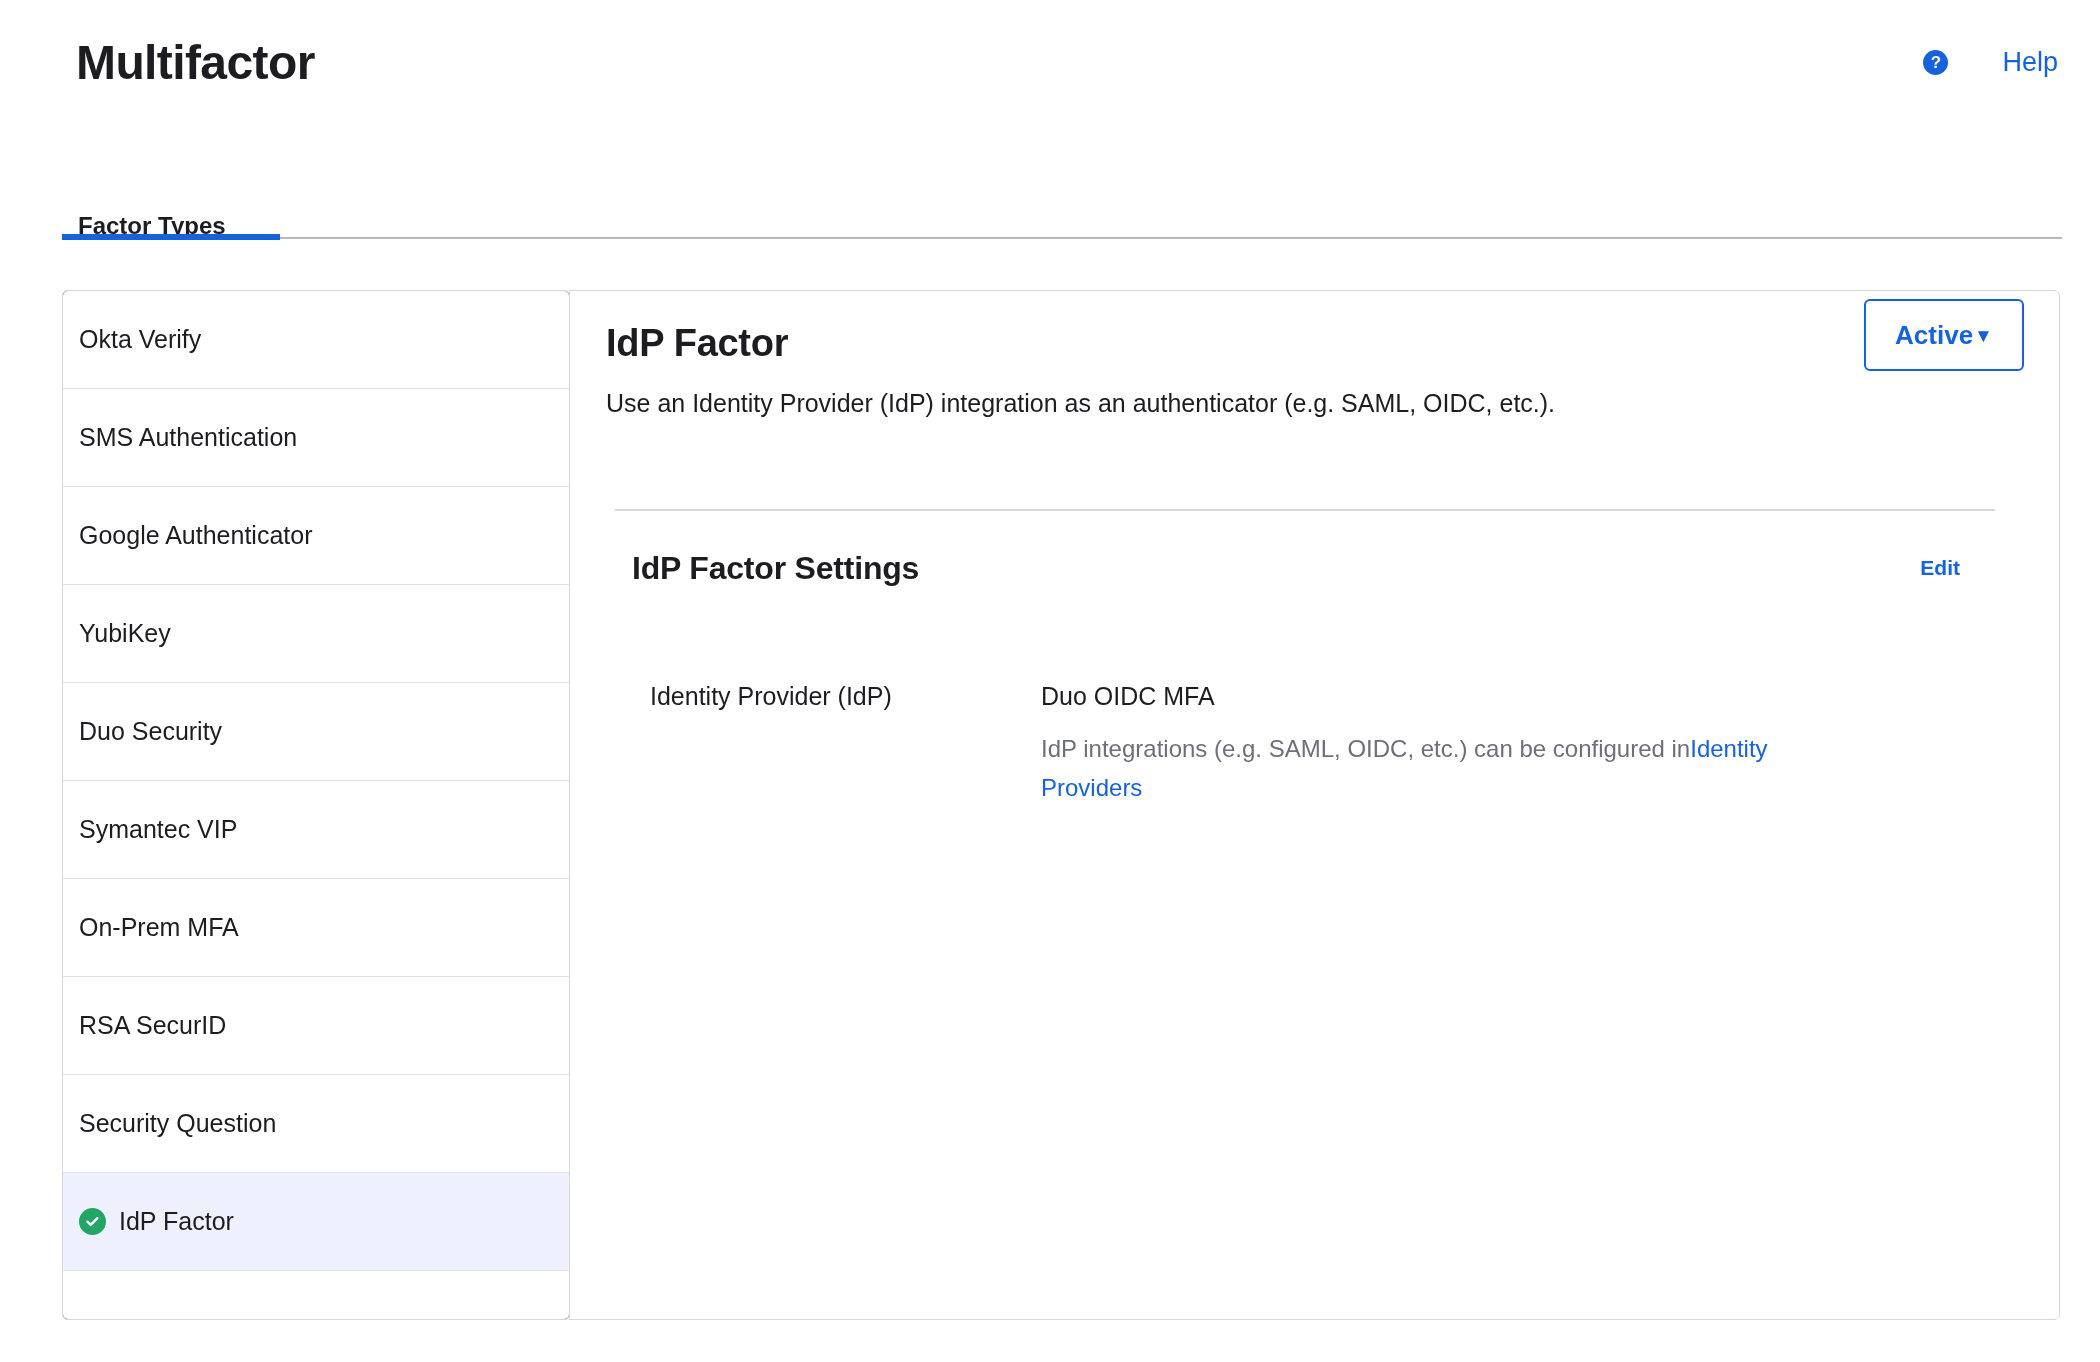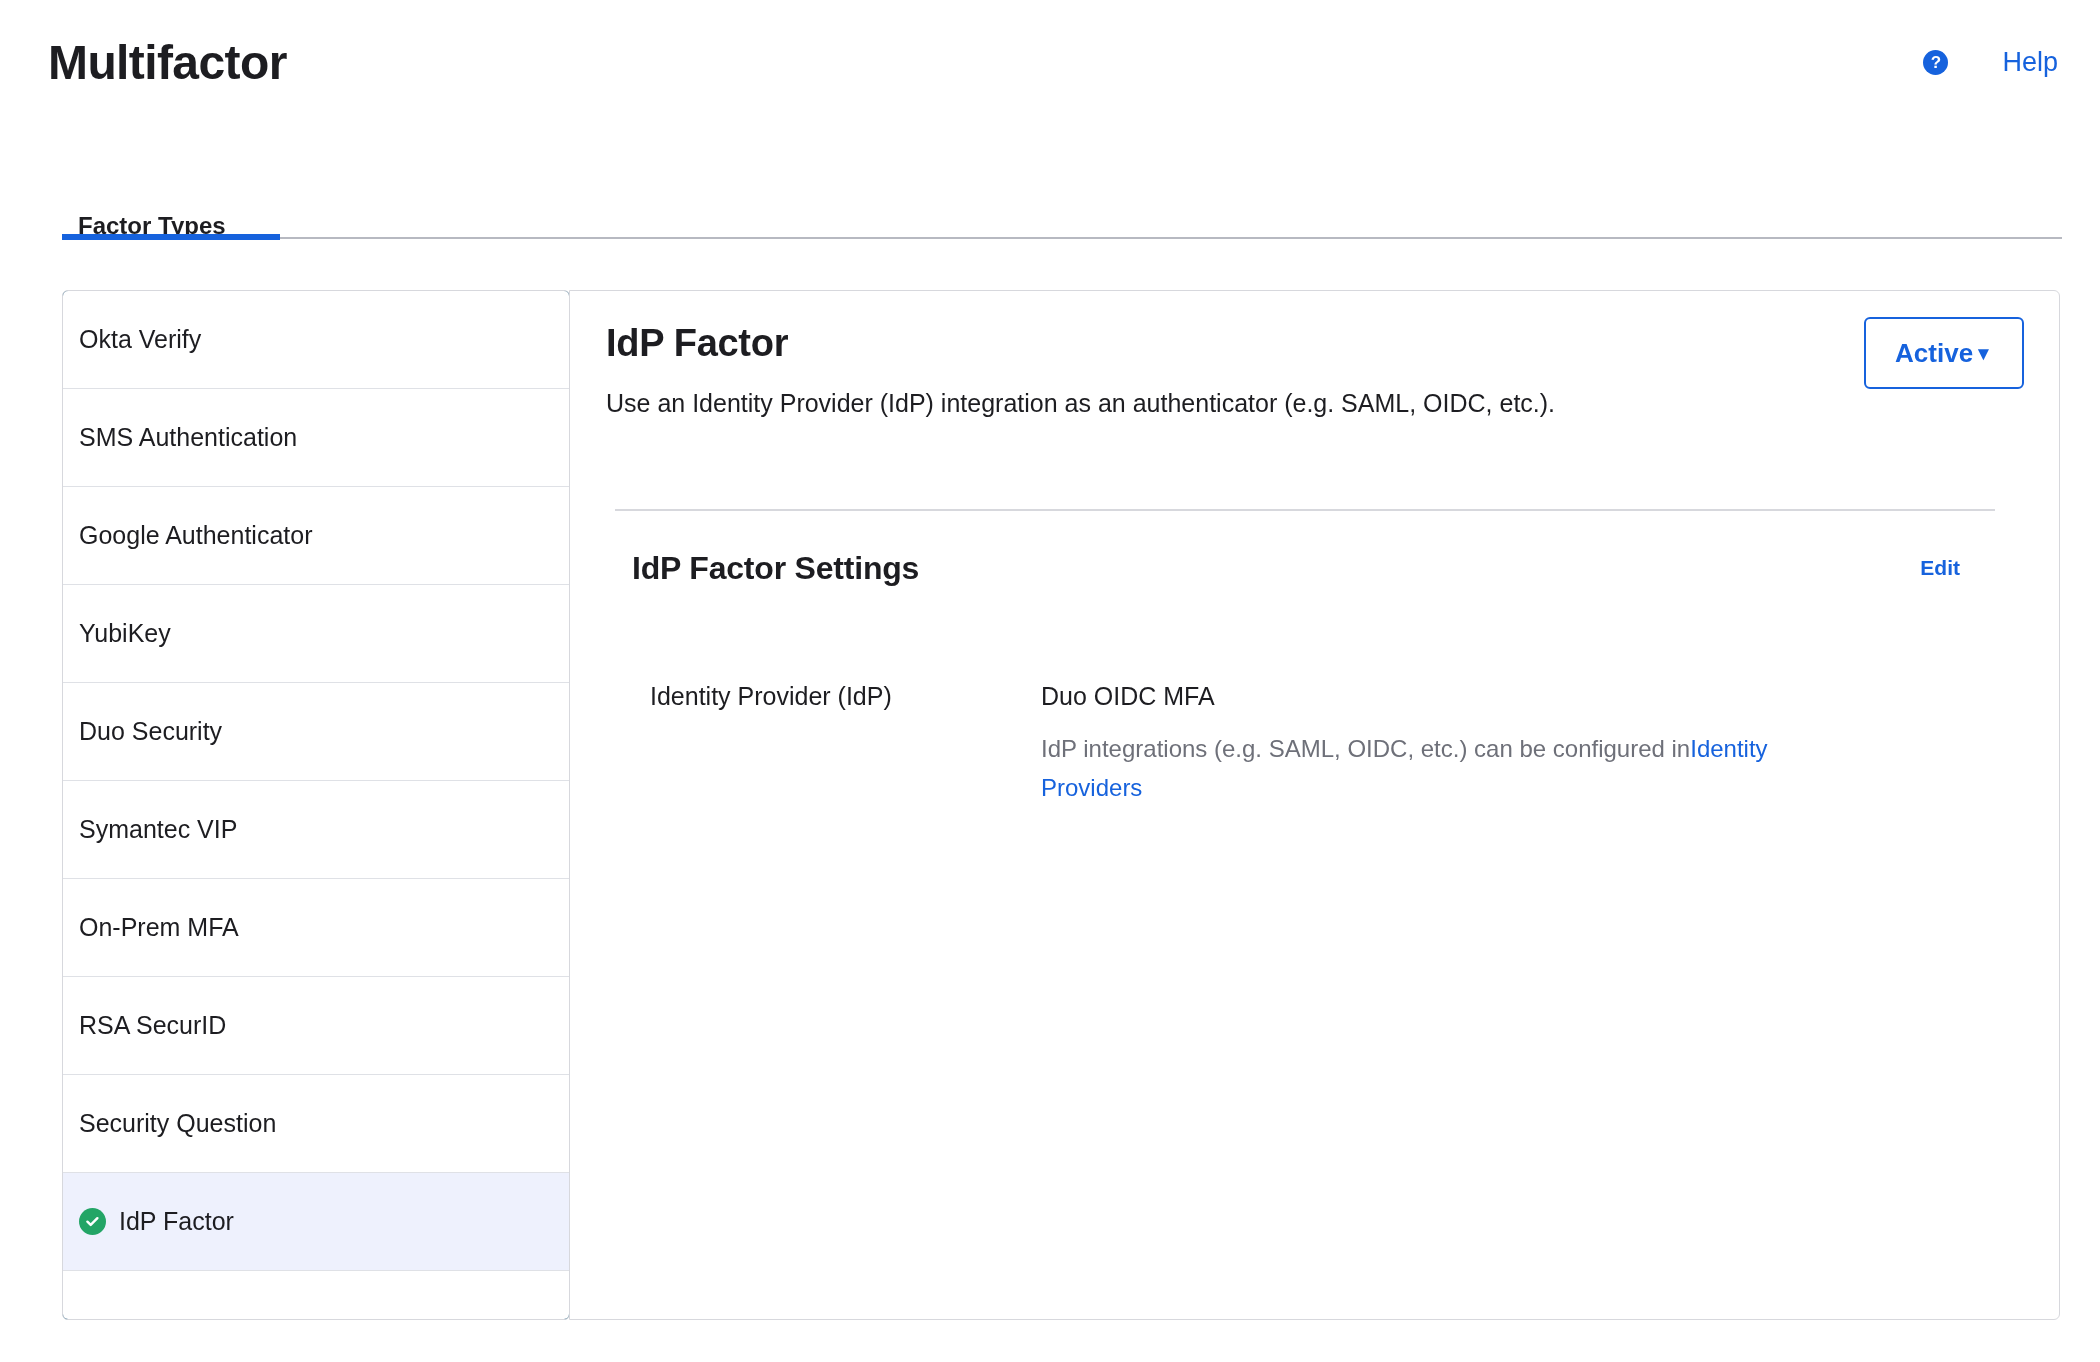--- a/index.html
+++ b/index.html
@@ -19,21 +19,21 @@
   
   .page-header {
     position: absolute;
     left: 0;
     top: 0;
     width: 2100px;
     height: 160px;
   }
   .page-title {
     position: absolute;
-    left: 48px;
+    left: 76px;
     top: 34px;
     font-size: 48px;
     font-weight: 700;
     letter-spacing: -0.6px;
     color: #1d1d21;
     line-height: 1.2;
   }
   .help-link {
     position: absolute;
     right: 42px;
@@ -210,21 +210,20 @@
     font-size: 26px;
     font-weight: 700;
     font-family: "Liberation Sans", sans-serif;
     display: flex;
     align-items: center;
     justify-content: center;
     gap: 1px;
     padding: 0 24px;
     cursor: pointer;
     box-sizing: border-box;
-    margin-top: 18px;
   }
   .caret-down {
     font-size: 19px;
     line-height: 1;
     color: #1662dd;
   }
   .detail-divider {
     position: absolute;
     left: 45px;
     top: 218px;

